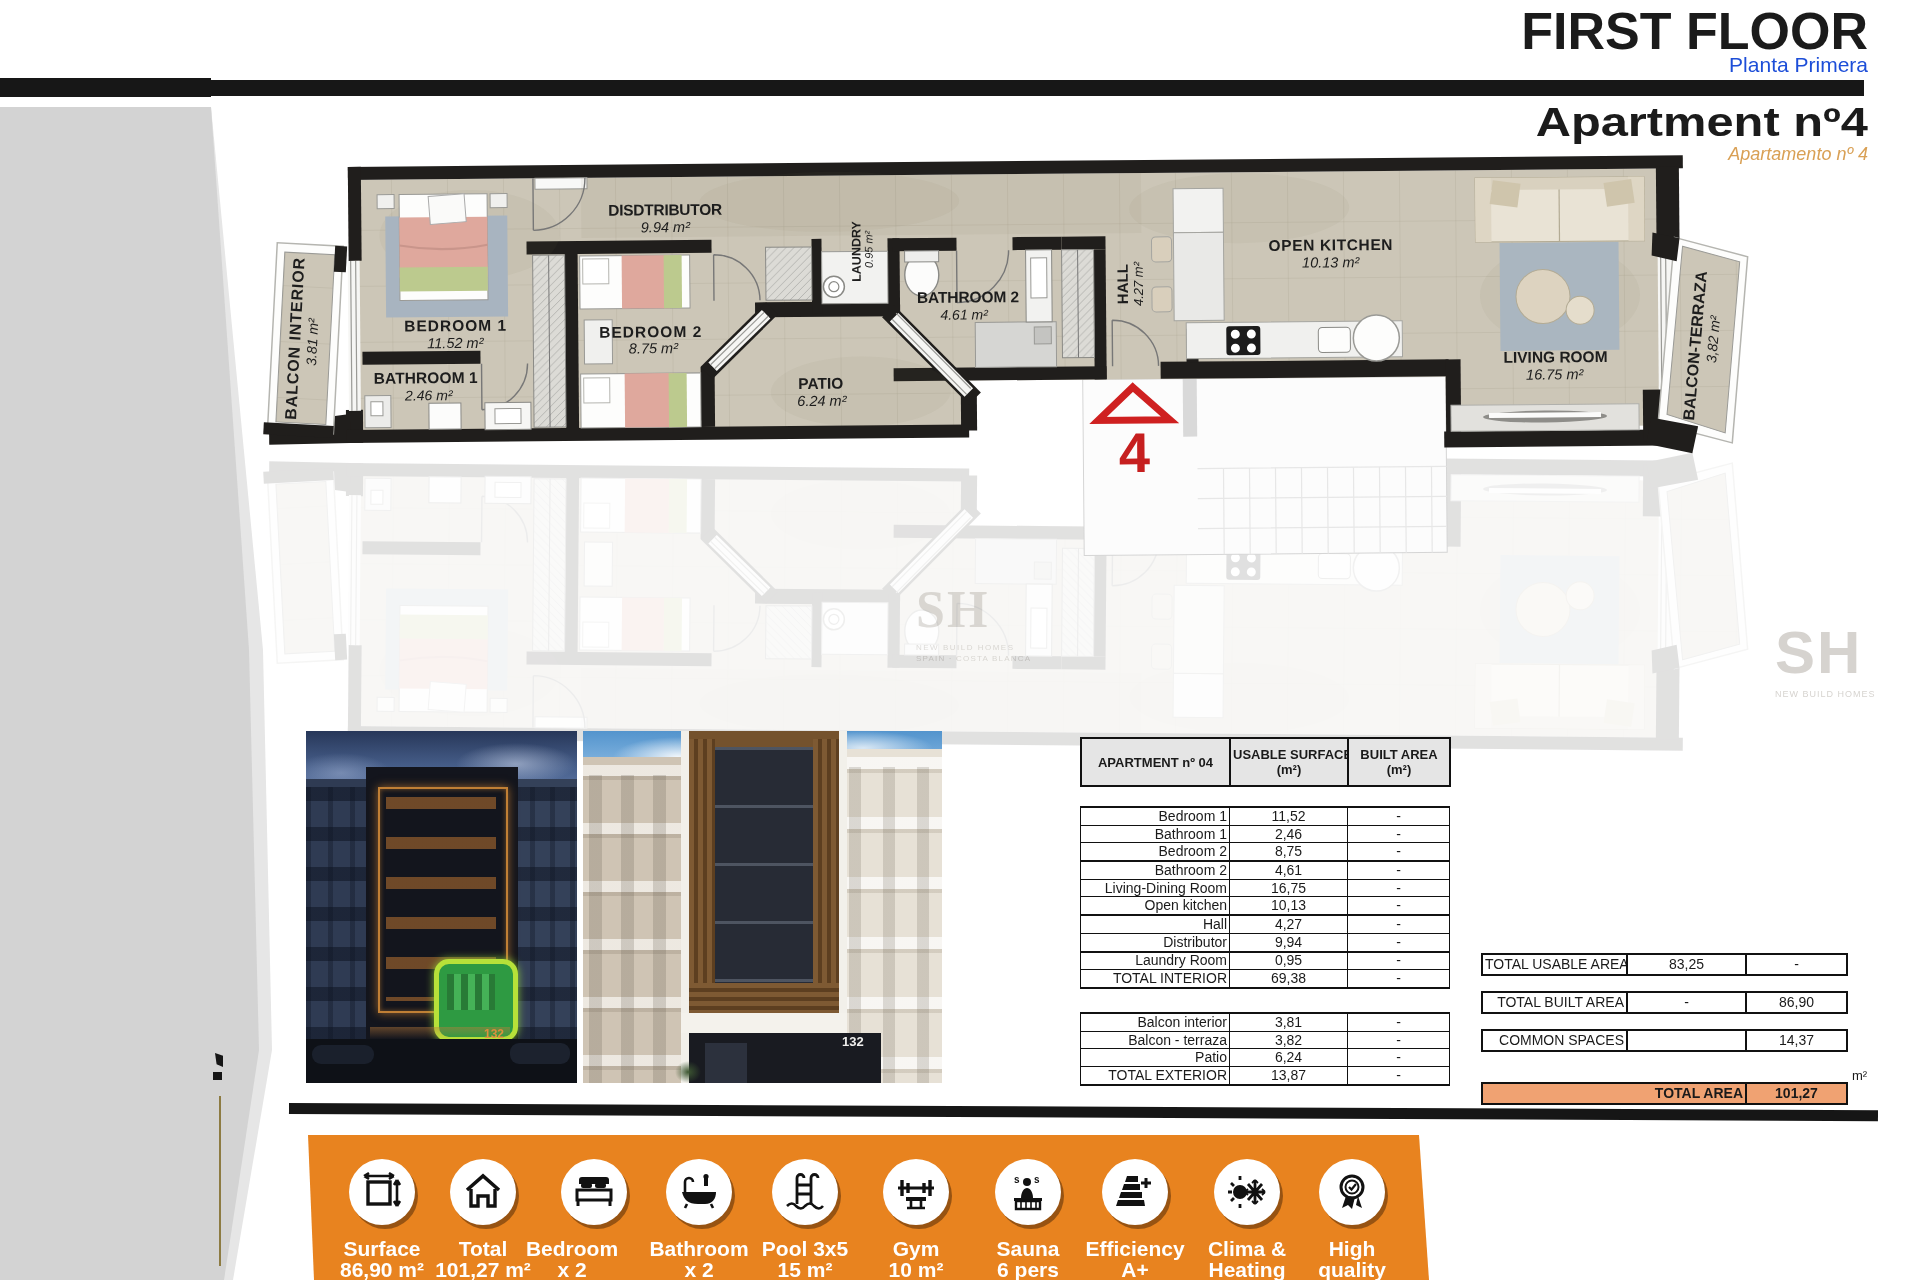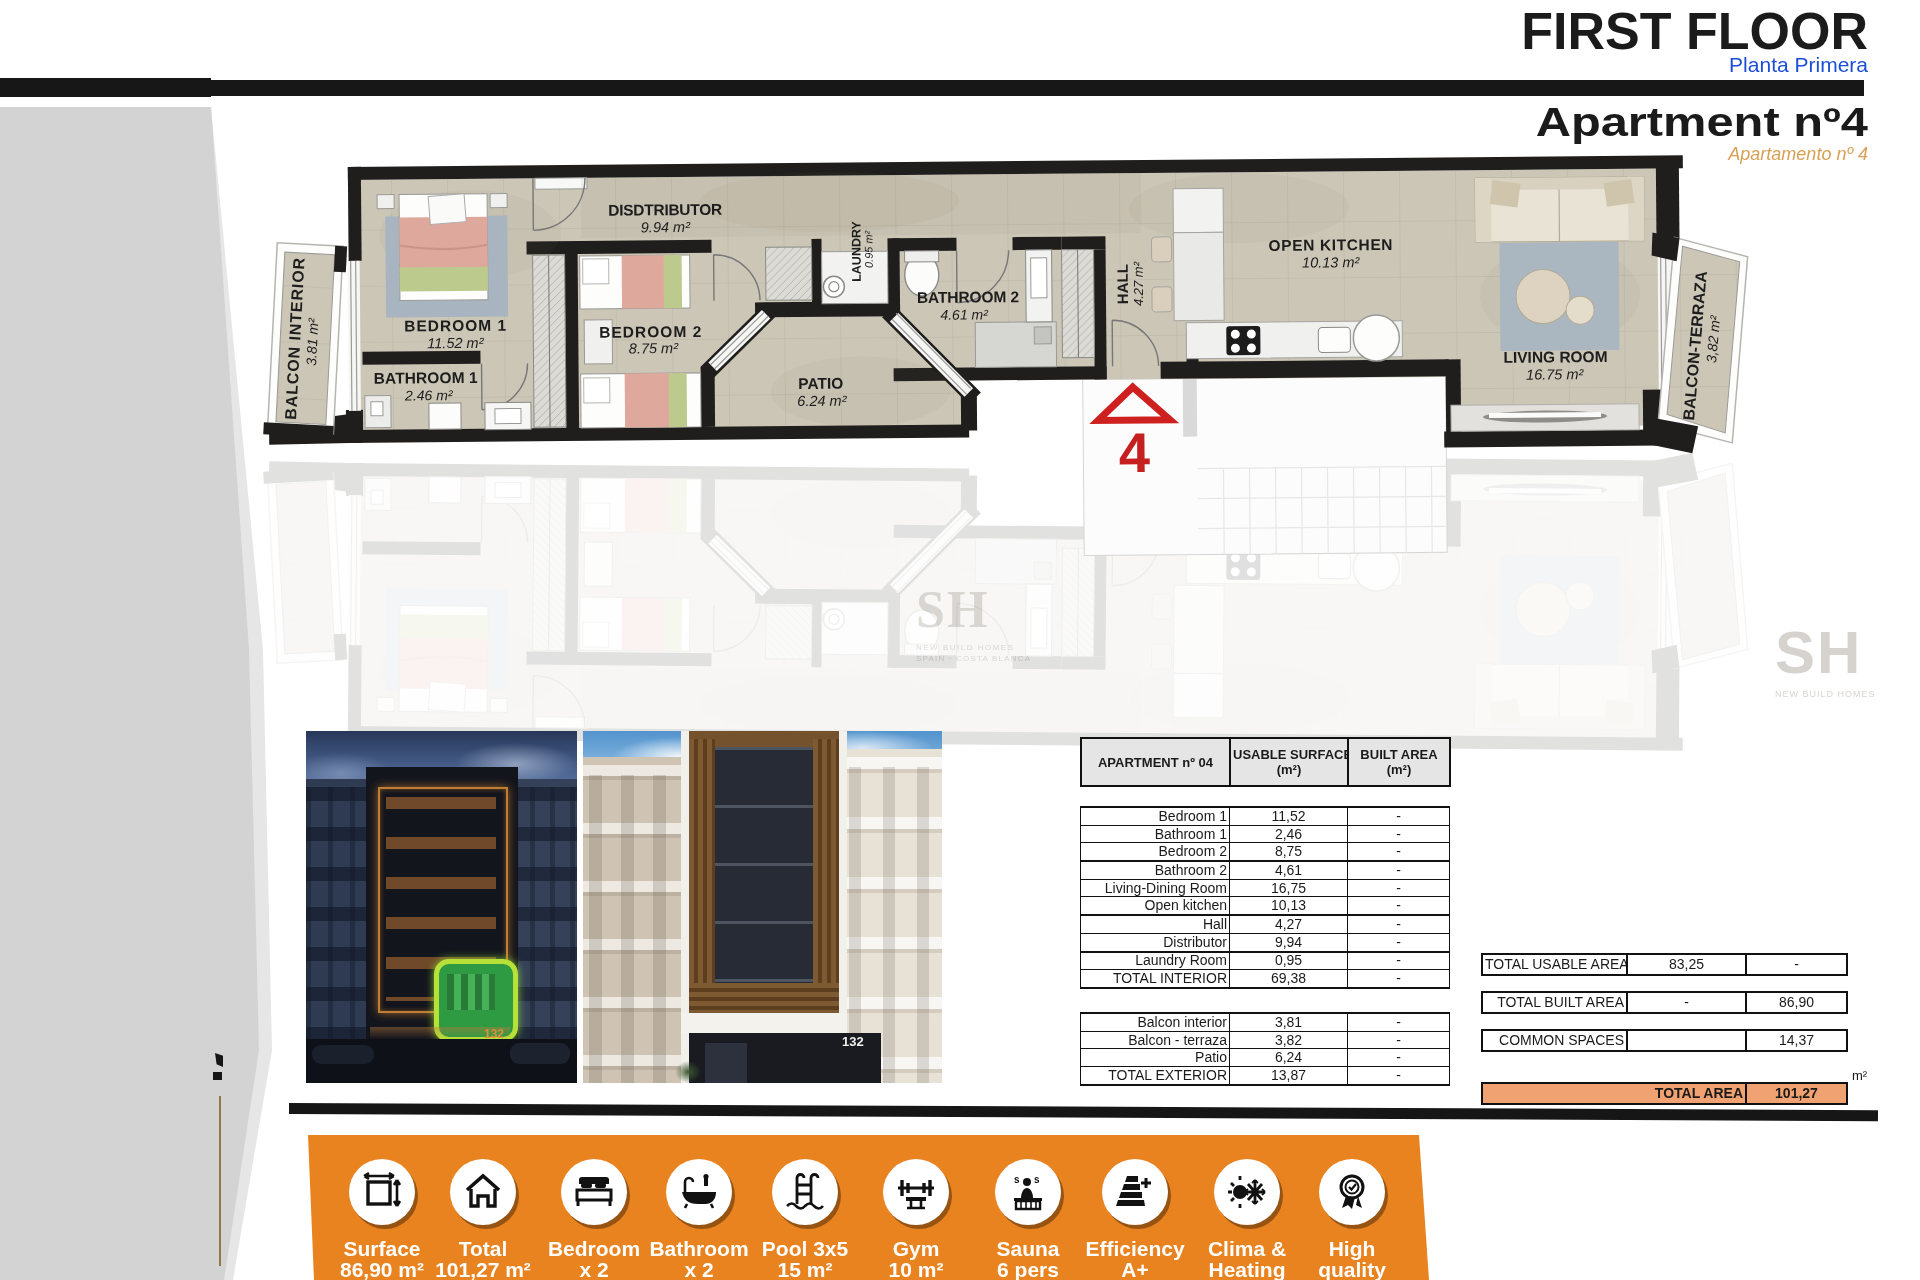--- a/index.html
+++ b/index.html
@@ -593,20 +593,20 @@
   <circle cx="22" cy="17" r="11" fill="none" stroke="#111" stroke-width="3"></circle>
   <circle cx="22" cy="17" r="6.5" fill="none" stroke="#111" stroke-width="2"></circle>
   <path d="M19 17 l2.5 2.5 L26 14" fill="none" stroke="#111" stroke-width="2.2"></path>
   <path d="M16 26 L12 38 l6 -3 4 4 3 -12" fill="#111"></path>
   <path d="M28 26 L32 38 l-6 -3" fill="#111"></path>
 </svg>
   </div>
 
 <div class="lb" style="left:322px;">Surface<br>86,90 m²</div>
 <div class="lb" style="left:423px;">Total<br>101,27 m²</div>
-<div class="lb" style="left:534px;">Bedroom<br>x 2</div>
+<div class="lb" style="left:512px;">Bedroom<br>x 2</div>
 <div class="lb" style="left:639px;">Bathroom<br>x 2</div>
 <div class="lb" style="left:745px;">Pool 3x5<br>15 m²</div>
 <div class="lb" style="left:856px;">Gym<br>10 m²</div>
 <div class="lb" style="left:968px;">Sauna<br>6 pers</div>
 <div class="lb" style="left:1075px;">Efficiency<br>A+</div>
 <div class="lb" style="left:1187px;">Clima &amp;<br>Heating</div>
 <div class="lb" style="left:1292px;">High<br>quality</div>
 
 </body></html>

